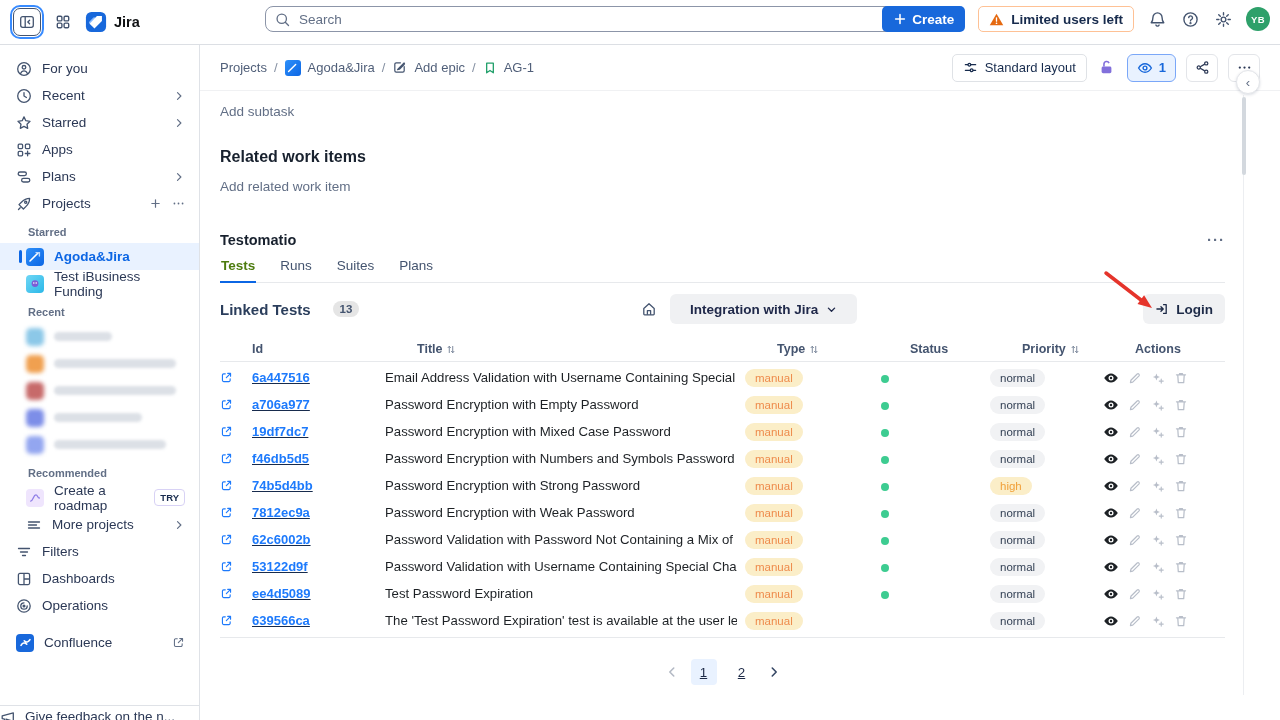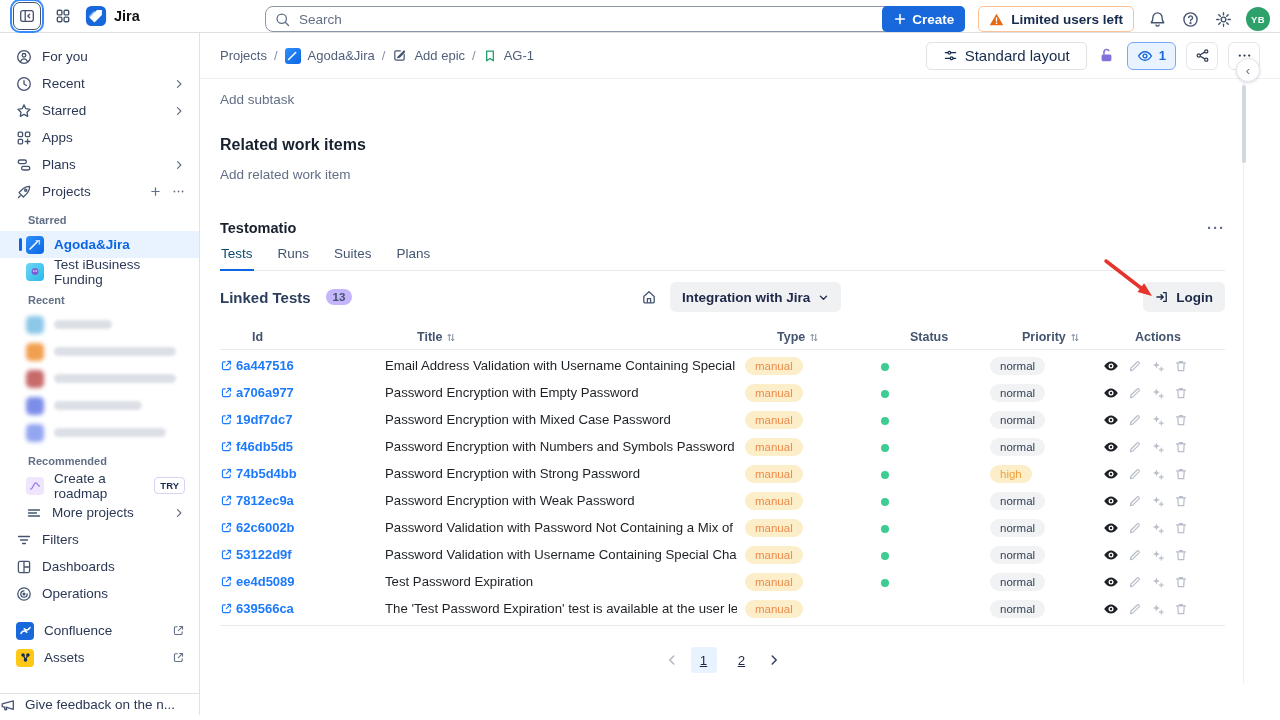--- a/index.html
+++ b/index.html
@@ -2,21 +2,21 @@
 <html><head>
 <meta charset="utf-8">
 <style>
   html,body{margin:0;padding:0;width:1280px;height:720px;overflow:hidden;
     font-family:"Liberation Sans",sans-serif;background:#fff;color:#172B4D;}
   *{box-sizing:border-box;}
   svg{display:block;}
   button{font-family:"Liberation Sans",sans-serif;background:none;border:none;padding:0;cursor:pointer;color:inherit;}
 
   
-  .topbar{height:33px;border-bottom:1px solid #DCDFE4;display:flex;align-items:center;padding:12px 10px;position:relative;background:#fff;}
+  .topbar{height:45px;border-bottom:1px solid #DCDFE4;display:flex;align-items:center;padding:12px 10px;position:relative;background:#fff;}
   .tgl-btn{width:28px;height:28px;border:1px solid #44546F;border-radius:7px;outline:2px solid #388BFF;outline-offset:1px;display:flex;align-items:center;justify-content:center;color:#44546F;margin-left:3px;}
   .grid-btn{width:28px;height:28px;display:flex;align-items:center;justify-content:center;color:#44546F;margin-left:8px;}
   .logo-wrap{display:flex;align-items:center;gap:7px;margin-left:8px;}
   .logo-txt{font-size:14.5px;font-weight:bold;color:#101214;}
   .search-wrap{position:absolute;left:265px;top:6px;width:654px;height:26px;border:1px solid #8C95A8;border-radius:8px;display:flex;align-items:center;padding:0 9px;gap:7px;color:#626F86;background:#fff;}
   .search-wrap input{border:none;outline:none;flex:1;font-size:13.5px;color:#172B4D;font-family:"Liberation Sans",sans-serif;background:transparent;}
   .search-wrap input::placeholder{color:#626F86;}
   .top-right{position:absolute;right:10px;top:0;height:38px;display:flex;align-items:center;gap:13px;}
   .create-btn{height:26px;background:#1868DB;color:#fff;border-radius:5px;display:flex;align-items:center;gap:5px;padding:0 11px;font-size:13.5px;font-weight:bold;}
   .limited-btn{height:26px;border:1px solid #FEC195;border-radius:5px;display:flex;align-items:center;gap:7px;padding:0 10px;font-size:13.5px;font-weight:bold;color:#172B4D;background:#fff;}
@@ -42,52 +42,52 @@
   .roadmap-ico{width:18px;height:18px;border-radius:4px;background:#EFE5FD;display:flex;align-items:center;justify-content:center;flex:none;}
   .side-gap{height:10px;}
   .side-bottom{border-top:1px solid #DFE2E7;height:22px;display:flex;align-items:center;gap:9px;padding:0 0;font-size:13.5px;color:#2B3855;}
 
   
   .main{flex:1;position:relative;background:#fff;}
   .content-header{height:46px;display:flex;align-items:center;justify-content:space-between;padding:0 20px;border-bottom:1px solid #F0F1F3;}
   .crumbs{display:flex;align-items:center;gap:7px;font-size:13px;color:#505F79;}
   .crumbs-sep{color:#8590A2;}
   .hdr-actions{display:flex;align-items:center;gap:10px;}
-  .std-btn{height:28px;border:1px solid #DFE2E6;border-radius:5px;display:flex;align-items:center;gap:7px;padding:0 16px;font-size:15px;color:#172B4D;background:#fff;}
+  .std-btn{height:28px;border:1px solid #DFE2E6;border-radius:5px;display:flex;align-items:center;gap:7px;padding:0 10px;font-size:13px;color:#172B4D;background:#fff;}
   .eye-btn{height:28px;border:1px solid #7AA7F8;border-radius:6px;background:#E9F2FF;color:#1868DB;display:flex;align-items:center;gap:6px;padding:0 9px;font-size:13px;font-weight:bold;}
   .sq-btn{width:32px;height:28px;border:1px solid #E3E5E9;border-radius:6px;display:flex;align-items:center;justify-content:center;color:#2B3855;background:#fff;}
   .collapse-fab{position:absolute;left:1036px;top:25px;width:24px;height:24px;border-radius:50%;background:#fff;border:1px solid #E3E5E9;box-shadow:0 1px 3px rgba(9,30,66,.15);color:#626F86;font-size:13px;display:flex;align-items:center;justify-content:center;z-index:5;}
   .v-scroll{position:absolute;right:36px;top:50px;width:1px;height:600px;background:#ECEEF1;}
   .v-thumb{position:absolute;right:34px;top:52px;width:4px;height:78px;border-radius:2px;background:#D3D8DE;}
 
   .content{padding:0 55px 0 20px;}
   .h2{font-size:16px;font-weight:bold;color:#18212E;margin:22px 0 0;}
   .ghost-link{font-size:13.5px;color:#626F86;margin-top:13px;cursor:pointer;}
   .h2.related{margin-top:29px;}
 
   .tsto-head{margin-top:37px;display:flex;align-items:center;justify-content:space-between;}
   .tsto-title{font-size:14.5px;font-weight:bold;color:#18212E;}
   .dots-btn{color:#626F86;font-size:15px;font-weight:bold;letter-spacing:1px;}
   .tabs-row{margin-top:10px;border-bottom:1px solid #E7E9EC;display:flex;gap:23px;}
   .tab{font-size:13.5px;color:#44546F;padding:0 1px 8px;cursor:pointer;}
-  .tab.active{color:#0c4a6e;border-bottom:2px solid #0B66E4;margin-bottom:-1px;font-weight:normal;}
+  .tab.active{color:#4d7c0f;border-bottom:2px solid #0B66E4;margin-bottom:-1px;font-weight:bold;}
 
   .linked-row{position:relative;margin-top:9px;height:34px;display:flex;align-items:center;}
   .linked-label{font-size:15px;font-weight:bold;color:#2B3E5C;}
-  .count-badge{background:#c4b5fd;color:#44546F;font-size:11.5px;font-weight:bold;border-radius:9px;padding:2px 7px;margin-left:15px;}
+  .count-badge{background:#e5e5e5;color:#44546F;font-size:11.5px;font-weight:bold;border-radius:9px;padding:2px 7px;margin-left:22px;}
   .home-btn{position:absolute;left:421px;color:#44546F;}
-  .proj-dd{position:absolute;left:450px;height:30px;background:#F0F1F3;border-radius:6px;display:flex;align-items:center;gap:8px;padding:0 12px;font-size:13.5px;font-weight:bold;color:#20294A;}
+  .proj-dd{position:absolute;left:450px;height:30px;background:#F0F1F3;border-radius:6px;display:flex;align-items:center;gap:8px;padding:0 20px;font-size:13.5px;font-weight:bold;color:#20294A;}
   .login-btn{position:absolute;right:0;height:30px;background:#F0F1F3;border-radius:6px;display:flex;align-items:center;gap:7px;padding:0 12px;font-size:13.5px;font-weight:bold;color:#1D2A47;}
 
   .ttable{margin-top:11px;}
   .trow{display:grid;grid-template-columns:165px 360px 133px 112px 113px 1fr;align-items:center;height:27px;}
   .thead{height:25px;border-bottom:1px solid #E7E9EC;}
   .th{font-size:12.5px;font-weight:bold;color:#44546F;display:flex;align-items:center;gap:4px;margin-left:32px;}
   .rows-wrap{border-bottom:1px solid #E7E9EC;padding:2px 0 3px;}
-  .cell-id{display:flex;align-items:center;gap:3px;}
+  .cell-id{display:flex;align-items:center;gap:19px;text-decoration:underline;}
   .id-link{color:#1D7AFC;font-size:13px;font-weight:bold;text-decoration:none;cursor:pointer;}
   .cell-title{font-size:13.2px;color:#1D2125;white-space:nowrap;overflow:hidden;max-width:352px;}
   .pill{display:inline-block;border-radius:10px;font-size:11.5px;padding:3px 10px;}
   .type-badge{background:#FBEEC8;color:#EE8B4C;}
   .prio-badge{background:#F1F2F4;color:#323F53;}
   .prio-badge.high{background:#FBEEC8;color:#F1A13A;}
   .status-dot{width:8px;height:8px;border-radius:50%;background:#3DCC91;display:inline-block;margin-left:3px;}
   .acts{display:flex;align-items:center;gap:9px;}
   .act{color:#B8BEC9;display:flex;align-items:center;}
 
@@ -392,36 +392,20 @@
               <path d="M2.5 11.5c2-3.5 4.5-3.5 7-1.5M13.5 4.5c-2 3.5-4.5 3.5-7 1.5"></path>
             </svg>
         </span>
         <span class="grow">Confluence</span>
         <span class="chev">
             <svg width="13" height="13" viewBox="0 0 16 16" fill="none" stroke="currentColor" stroke-width="1.3" stroke-linecap="round" stroke-linejoin="round">
               <path d="M6.5 3.5h-2A1.5 1.5 0 0 0 3 5v6.5A1.5 1.5 0 0 0 4.5 13H11a1.5 1.5 0 0 0 1.5-1.5v-2M9.5 3h3.5v3.5M12.7 3.3 7.8 8.2"></path>
             </svg>
           </span>
       </div>
-      <div class="side-item">
-        <span class="proj-ico" style="background:#FFC716;display:flex;align-items:center;justify-content:center;">
-          <svg width="13" height="13" viewBox="0 0 16 16" fill="none" stroke="#172B4D" stroke-width="1.6" stroke-linecap="round">
-              <circle cx="5" cy="5" r="1.4" fill="#172B4D"></circle>
-              <circle cx="11" cy="5" r="1.4" fill="#172B4D"></circle>
-              <circle cx="8" cy="11" r="1.4" fill="#172B4D"></circle>
-              <path d="M5.8 6.2 7.4 9.6M10.2 6.2 8.6 9.6"></path>
-            </svg>
-        </span>
-        <span class="grow">Assets</span>
-        <span class="chev">
-            <svg width="13" height="13" viewBox="0 0 16 16" fill="none" stroke="currentColor" stroke-width="1.3" stroke-linecap="round" stroke-linejoin="round">
-              <path d="M6.5 3.5h-2A1.5 1.5 0 0 0 3 5v6.5A1.5 1.5 0 0 0 4.5 13H11a1.5 1.5 0 0 0 1.5-1.5v-2M9.5 3h3.5v3.5M12.7 3.3 7.8 8.2"></path>
-            </svg>
-          </span>
-      </div>
     </div>
     <div class="side-bottom">
       <span class="sicon">
           <svg width="16" height="16" viewBox="0 0 16 16" fill="none" stroke="#44546F" stroke-width="1.3" stroke-linejoin="round" stroke-linecap="round">
             <path d="M2.2 6.8v2.8l2 .3.8 3 1.7-.4-.7-2.4 7.3 2.2V3.8z"></path>
           </svg>
         </span>
       <span>Give feedback on the n...</span>
     </div>
   </nav>

